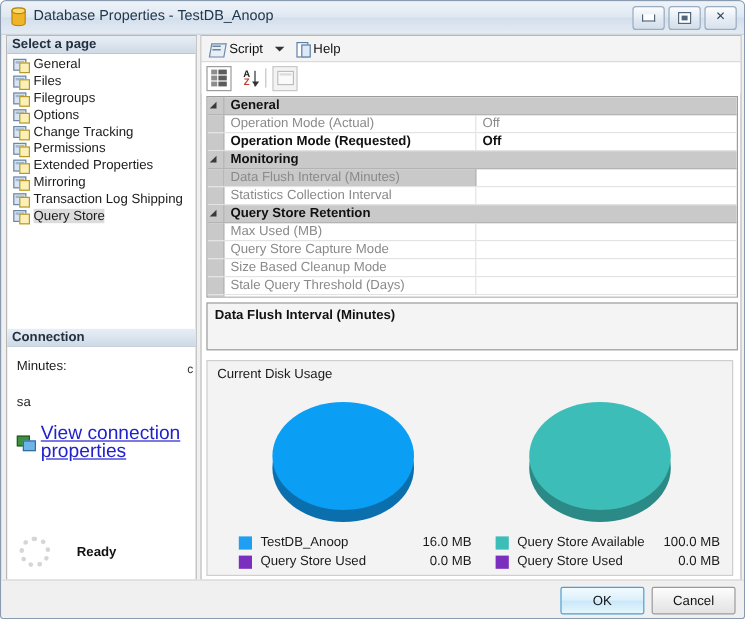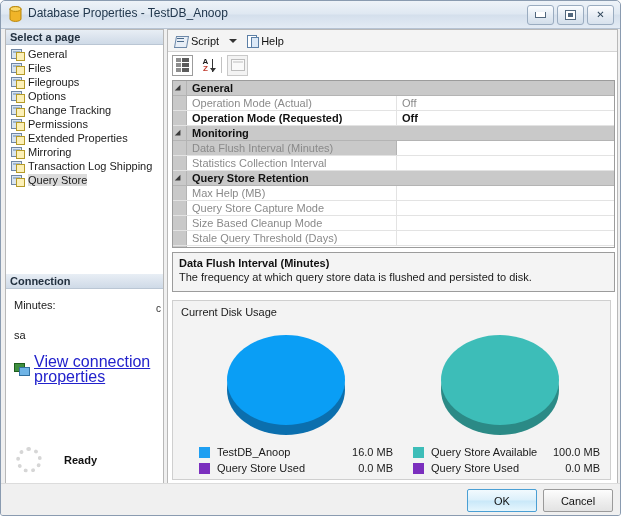--- a/index.html
+++ b/index.html
@@ -340,21 +340,21 @@
           <span class="gval"></span>
         </div>
         <div class="grow cat">
           <span class="gutter">
             <i class="tri"></i>
           </span>
           <span class="gname">Query Store Retention</span>
         </div>
         <div class="grow">
           <span class="gutter"></span>
-          <span class="gname">Max Help (MB)</span>
+          <span class="gname">Max Used (MB)</span>
           <span class="gval"></span>
         </div>
         <div class="grow">
           <span class="gutter"></span>
           <span class="gname">Query Store Capture Mode</span>
           <span class="gval"></span>
         </div>
         <div class="grow">
           <span class="gutter"></span>
           <span class="gname">Size Based Cleanup Mode</span>
@@ -366,21 +366,20 @@
           <span class="gval"></span>
         </div>
         <div style="display: flex; height: 14px;">
           <span class="gutter"></span>
           <span class="gfill"></span>
         </div>
       </div>
 
     <div class="descbox">
       <div class="desctitle">Data Flush Interval (Minutes)</div>
-      <div class="descbody">The frequency at which query store data is flushed and persisted to disk.</div>
     </div>
 
     <div class="diskbox">
       <div class="disktitle">Current Disk Usage</div>
 
       <div class="pie pie1">
         <div class="base" id="pie1base" style="background: rgb(11, 111, 174);"></div>
         <div class="topf" id="pie1top" style="background: rgb(10, 158, 245);"></div>
       </div>
       <div class="pie pie2">

